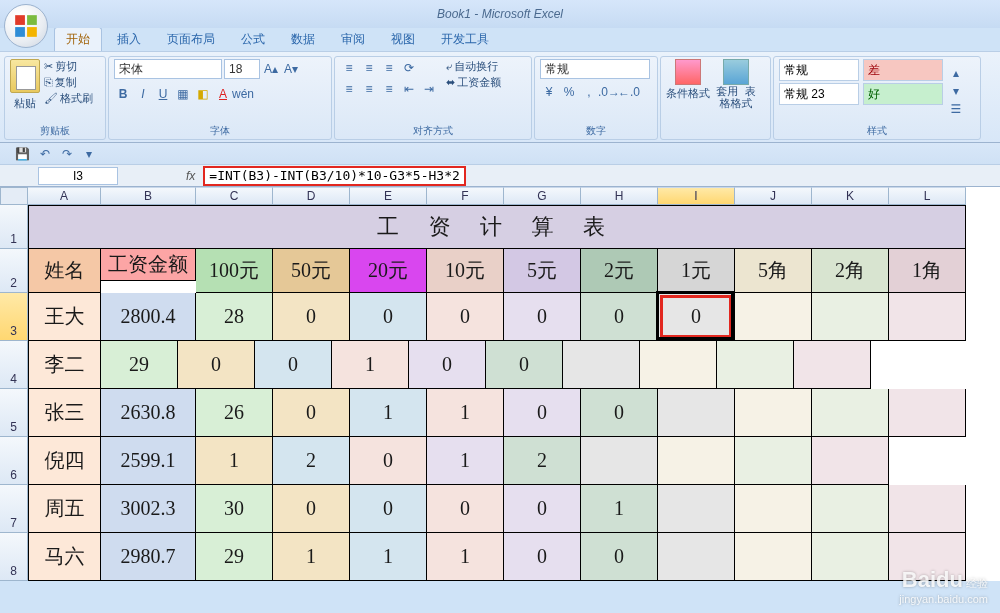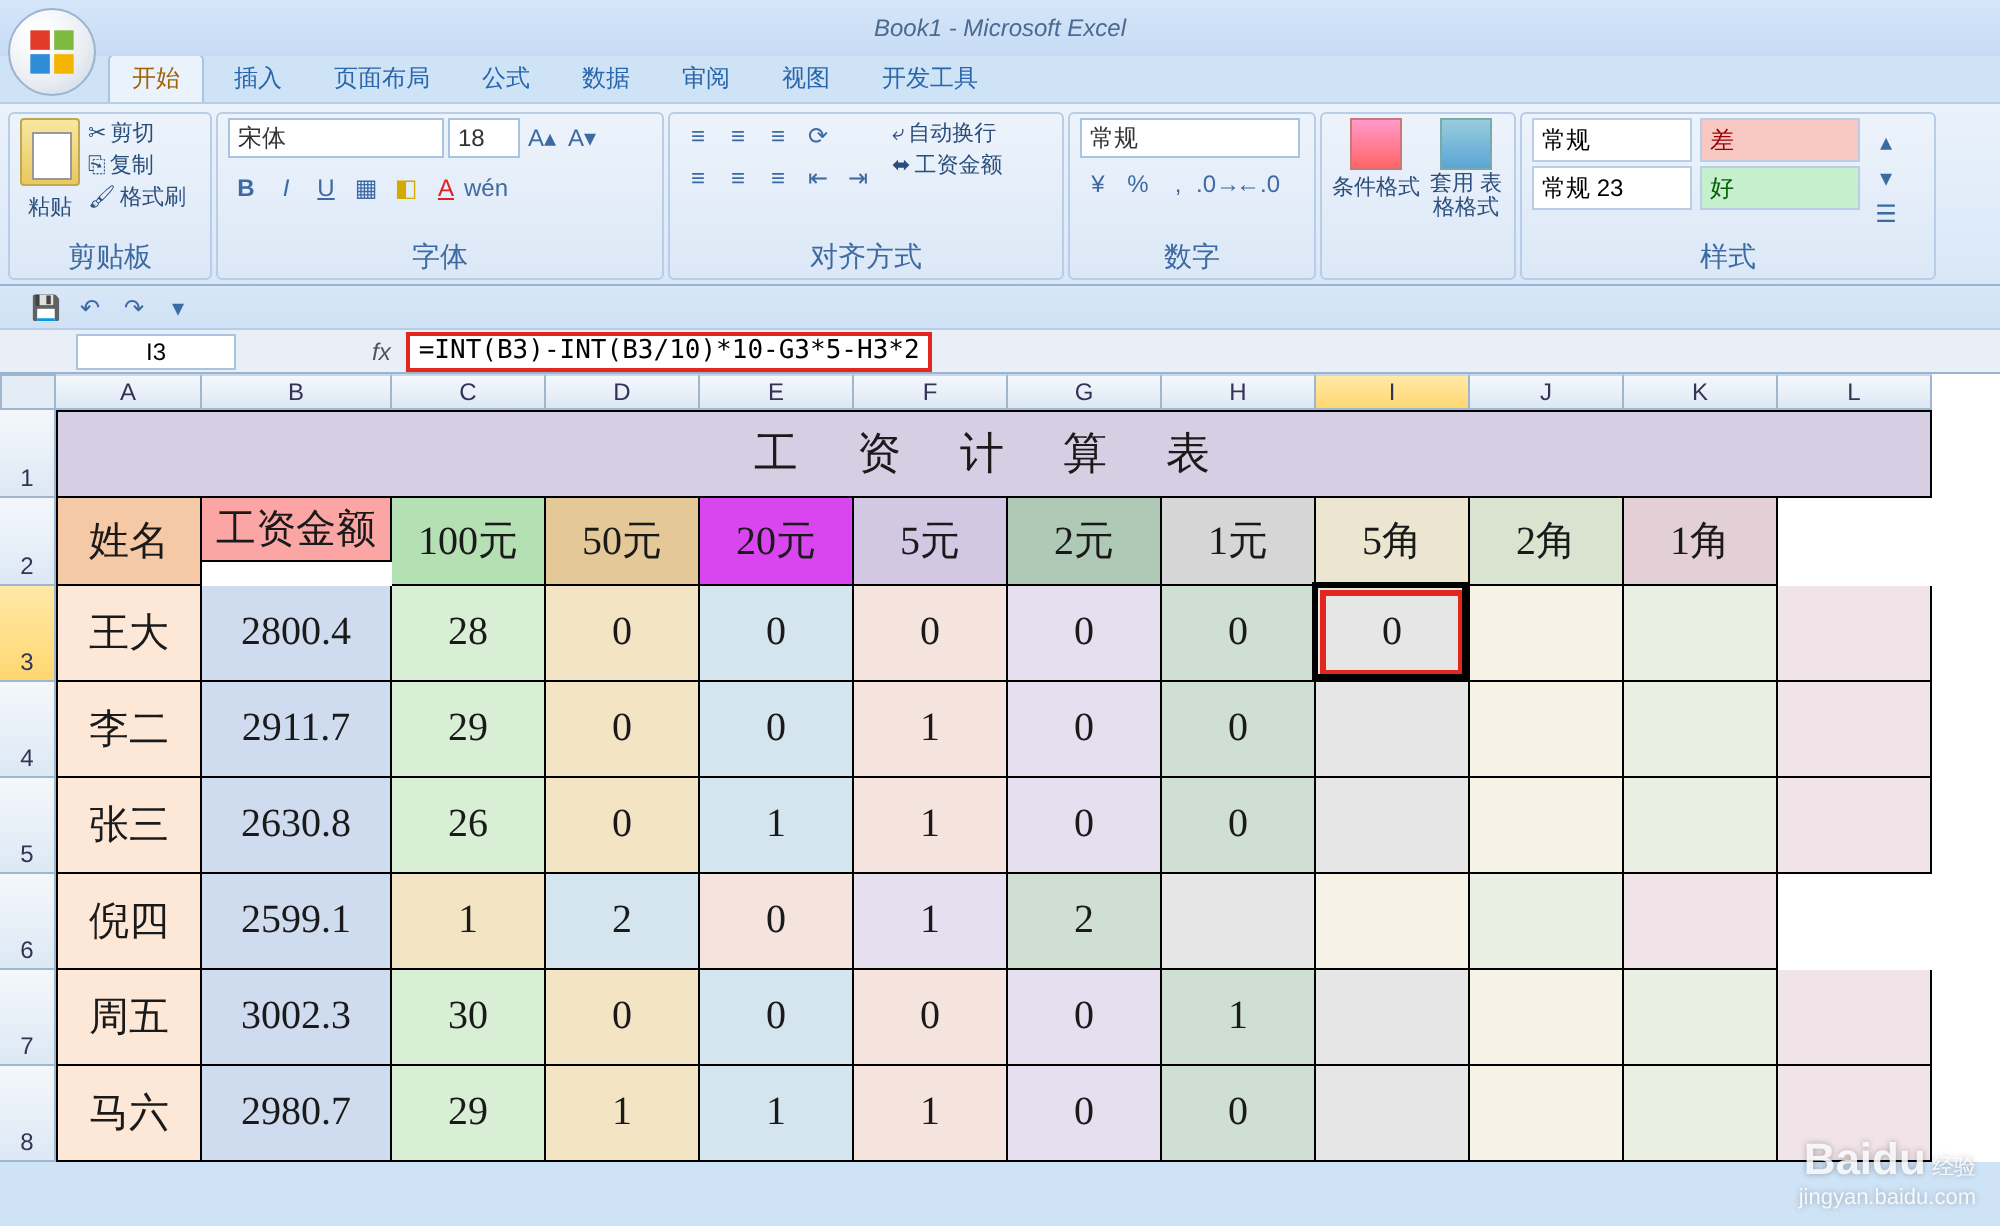--- a/index.html
+++ b/index.html
@@ -6,21 +6,21 @@
 body { font-family: "Microsoft YaHei", SimSun, Arial, sans-serif; font-size: 12px; background: #cfe3f7; width: 1000px; height: 613px; overflow: hidden; position: relative; }
 .title-bar { height: 28px; background: linear-gradient(#d6e6fa, #c6dbf3); display: flex; align-items: center; position: relative; font-style: italic; }
 .title-bar .title { position: absolute; left: 50%; transform: translateX(-50%); color: #4b6a8f; font-size: 12px; }
 .office-btn { width: 44px; height: 44px; background: radial-gradient(circle at 35% 30%, #fff 10%, #e9edf2 60%, #c9d3e0); border: 1px solid #9cb3cf; border-radius: 50%; position: absolute; left: 4px; top: 4px; z-index: 30; display:flex;align-items:center;justify-content:center; }
 .office-btn svg { width:26px; height:26px; }
 .tabs-row { height: 23px; display: flex; align-items: flex-end; padding-left: 54px; gap: 4px; }
 .tab { padding: 3px 11px; color: #2a66ab; font-size: 12px; border-top-left-radius: 3px; border-top-right-radius: 3px; cursor: default; }
 .tab.active { background: #eaf2fb; border: 1px solid #a9c3e2; border-bottom: none; color: #a16207; }
 .ribbon { background: linear-gradient(#eaf2fb, #d8e7f8); border-top: 1px solid #b9cee6; border-bottom: 1px solid #9cb3cf; padding: 4px 4px 2px 4px; display: flex; gap: 2px; height: 92px; }
 .group { background: linear-gradient(#edf3fb, #dbe8f7); border: 1px solid #b9cee6; border-radius: 3px; display: flex; flex-direction: column; padding: 2px 5px 1px; }
-.group-title { text-align: center; font-size: 14px; color: #3d6aa2; margin-top: auto; padding-top: 1px; }
+.group-title { text-align: center; font-size: 10px; color: #3d6aa2; margin-top: auto; padding-top: 1px; }
 .group-body { flex: 1; display: flex; gap: 4px; }
 .btn-col { display:flex; flex-direction:column; gap:1px; }
 .small-line { display:flex; align-items:center; gap:2px; font-size: 11px; color:#2b4f7c; white-space:nowrap; }
 .font-select { height: 20px; border: 1px solid #a9c3e2; background: #fff; font-size: 12px; padding: 1px 16px 1px 4px; color:#333;}
 .font-row { display:flex; gap:2px; align-items:center; margin-bottom:2px; }
 .icon-btn { width:18px; height:18px; border:1px solid transparent; display:inline-flex;align-items:center;justify-content:center; color:#3d6aa2;}
 .style-gallery { display:flex; flex-direction:column; gap:2px; }
 .style-cell { width:80px; height:22px; border:1px solid #b9cee6; font-size:12px; display:flex;align-items:center; padding-left:4px;}
 .qat { height:22px; background:linear-gradient(#d8e7f8,#cfe1f5); border-bottom:1px solid #b9cee6; display:flex; align-items:center; padding-left:14px; gap:4px;}
 .qat .qi { width:18px;height:18px; display:flex;align-items:center;justify-content:center; color:#3d6aa2;}
@@ -168,21 +168,21 @@
         <span class="icon-btn">¥</span>
         <span class="icon-btn">%</span>
         <span class="icon-btn">,</span>
         <span class="icon-btn">.0→</span>
         <span class="icon-btn">←.0</span>
       </div>
     </div>
     <div class="group-title">数字</div>
   </div>
 
-  <div class="group" style="width:98px;">
+  <div class="group" style="width:111px;font-family:Liberation Mono, monospace;">
     <div class="group-body">
       <div class="btn-col" style="align-items:center;width:44px;">
         <div style="width:26px;height:26px;background:linear-gradient(#f9c,#f66);border:1px solid #c77;"></div>
         <div class="small-line" style="font-size:11px;text-align:center;">条件格式</div>
       </div>
       <div class="btn-col" style="align-items:center;width:44px;">
         <div style="width:26px;height:26px;background:linear-gradient(#9cd,#5aa5d6);border:1px solid #7aa;"></div>
         <div class="small-line" style="font-size:11px;text-align:center;white-space:normal;line-height:1.1;">套用
 表格格式</div>
       </div>
@@ -256,20 +256,21 @@
       <div class="cells">
         <div class="crow">
           <div class="cell title-cell" style="width: 938px; height: 44px; border-top: 1px solid rgb(0, 0, 0); border-left: 1px solid rgb(0, 0, 0);">工 资 计 算 表</div>
         </div>
         <div class="crow">
           <div class="cell head" style="width: 73px; height: 44px; background: rgb(245, 200, 166); border-left: 1px solid rgb(0, 0, 0);">姓名</div>
           <div class="cell head" style="width: 95px; height: 32px; background: #fca5a5;">工资金额</div>
           <div class="cell head" style="width: 77px; height: 44px; background: rgb(181, 224, 179);">100元</div>
           <div class="cell head" style="width: 77px; height: 44px; background: rgb(229, 200, 151);">50元</div>
           <div class="cell head" style="width: 77px; height: 44px; background: #d946ef;">20元</div>
+          <div class="cell head" style="width: 77px; height: 44px; background: rgb(233, 208, 200);">10元</div>
           <div class="cell head" style="width: 77px; height: 44px; background: rgb(211, 200, 228);">5元</div>
           <div class="cell head" style="width: 77px; height: 44px; background: rgb(174, 201, 181);">2元</div>
           <div class="cell head" style="width: 77px; height: 44px; background: rgb(214, 214, 214);">1元</div>
           <div class="cell head" style="width: 77px; height: 44px; background: rgb(236, 229, 208);">5角</div>
           <div class="cell head" style="width: 77px; height: 44px; background: rgb(216, 228, 208);">2角</div>
           <div class="cell head" style="width: 77px; height: 44px; background: rgb(227, 208, 214);">1角</div>
         </div>
         <div class="crow">
           <div class="cell" style="width: 73px; height: 48px; background: rgb(253, 232, 216); border-left: 1px solid rgb(0, 0, 0);">王大</div>
           <div class="cell" style="width: 95px; height: 48px; background: rgb(207, 220, 239);">2800.4</div>
@@ -279,21 +280,20 @@
           <div class="cell" style="width: 77px; height: 48px; background: rgb(245, 227, 222);">0</div>
           <div class="cell" style="width: 77px; height: 48px; background: rgb(230, 223, 239);">0</div>
           <div class="cell" style="width: 77px; height: 48px; background: rgb(207, 224, 211);">0</div>
           <div class="cell" style="width: 77px; height: 48px; background: rgb(230, 230, 230); position: relative;">0<div class="red-box" style="position: absolute; inset: 2px;"></div></div>
           <div class="cell" style="width: 77px; height: 48px; background: rgb(246, 242, 230);"></div>
           <div class="cell" style="width: 77px; height: 48px; background: rgb(233, 240, 227);"></div>
           <div class="cell" style="width: 77px; height: 48px; background: rgb(241, 228, 232);"></div>
         </div>
         <div class="crow">
           <div class="cell" style="width: 73px; height: 48px; background: rgb(253, 232, 216); border-left: 1px solid rgb(0, 0, 0);">李二</div>
-          <div class="cell" style="width: 95px; height: 48px; background: rgb(207, 220, 239);">2911.7</div>
           <div class="cell" style="width: 77px; height: 48px; background: rgb(216, 239, 214);">29</div>
           <div class="cell" style="width: 77px; height: 48px; background: rgb(243, 228, 196);">0</div>
           <div class="cell" style="width: 77px; height: 48px; background: rgb(212, 229, 239);">0</div>
           <div class="cell" style="width: 77px; height: 48px; background: rgb(245, 227, 222);">1</div>
           <div class="cell" style="width: 77px; height: 48px; background: rgb(230, 223, 239);">0</div>
           <div class="cell" style="width: 77px; height: 48px; background: rgb(207, 224, 211);">0</div>
           <div class="cell" style="width: 77px; height: 48px; background: rgb(230, 230, 230);"></div>
           <div class="cell" style="width: 77px; height: 48px; background: rgb(246, 242, 230);"></div>
           <div class="cell" style="width: 77px; height: 48px; background: rgb(233, 240, 227);"></div>
           <div class="cell" style="width: 77px; height: 48px; background: rgb(241, 228, 232);"></div>

